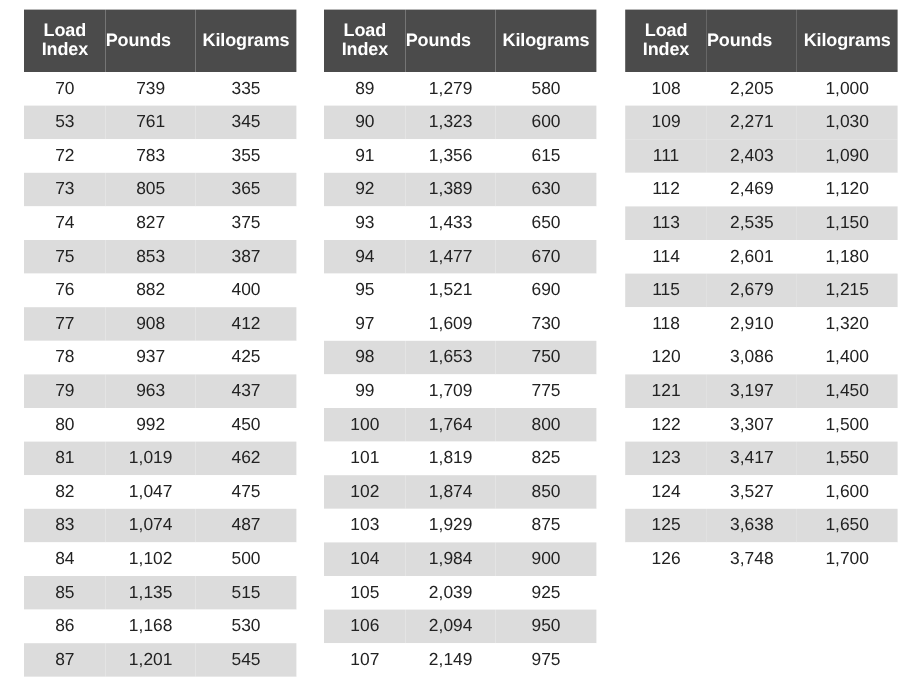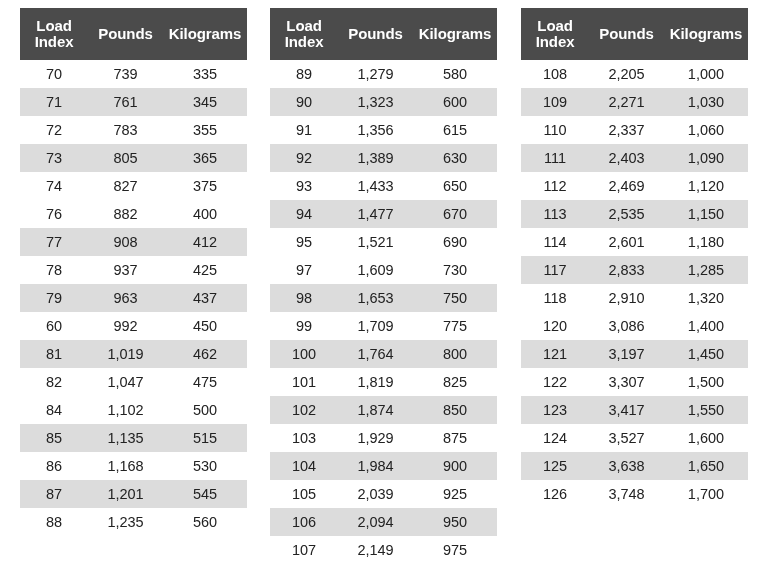--- a/index.html
+++ b/index.html
@@ -54,21 +54,21 @@
     padding: 10px 0 10px 0;
     vertical-align: middle;
     letter-spacing: -0.1px;
   }
   th.col-index {
     width: 30%;
     text-align: center;
   }
   th.col-pounds {
     width: 33%;
-    text-align: center;
+    text-align: left;
   }
   th.col-kilos {
     width: 37%;
     text-align: center;
     padding-right: 2px;
   }
 
   table.load-table tbody td {
     font-size: 14.5px;
     text-align: center;
@@ -101,39 +101,44 @@
             <th class="col-kilos">Kilograms</th>
           </tr>
         </thead>
         <tbody>
           <tr class="even">
             <td class="col-index">70</td>
             <td class="col-pounds">739</td>
             <td class="col-kilos">335</td>
           </tr>
           <tr class="odd">
-            <td class="col-index">71</td>
+            <td class="col-index">53</td>
             <td class="col-pounds">761</td>
             <td class="col-kilos">345</td>
           </tr>
           <tr class="even">
             <td class="col-index">72</td>
             <td class="col-pounds">783</td>
             <td class="col-kilos">355</td>
           </tr>
           <tr class="odd">
             <td class="col-index">73</td>
             <td class="col-pounds">805</td>
             <td class="col-kilos">365</td>
           </tr>
           <tr class="even">
             <td class="col-index">74</td>
             <td class="col-pounds">827</td>
             <td class="col-kilos">375</td>
           </tr>
+          <tr class="odd">
+            <td class="col-index">75</td>
+            <td class="col-pounds">853</td>
+            <td class="col-kilos">387</td>
+          </tr>
           <tr class="even">
             <td class="col-index">76</td>
             <td class="col-pounds">882</td>
             <td class="col-kilos">400</td>
           </tr>
           <tr class="odd">
             <td class="col-index">77</td>
             <td class="col-pounds">908</td>
             <td class="col-kilos">412</td>
           </tr>
@@ -141,33 +146,38 @@
             <td class="col-index">78</td>
             <td class="col-pounds">937</td>
             <td class="col-kilos">425</td>
           </tr>
           <tr class="odd">
             <td class="col-index">79</td>
             <td class="col-pounds">963</td>
             <td class="col-kilos">437</td>
           </tr>
           <tr class="even">
-            <td class="col-index">60</td>
+            <td class="col-index">80</td>
             <td class="col-pounds">992</td>
             <td class="col-kilos">450</td>
           </tr>
           <tr class="odd">
             <td class="col-index">81</td>
             <td class="col-pounds">1,019</td>
             <td class="col-kilos">462</td>
           </tr>
           <tr class="even">
             <td class="col-index">82</td>
             <td class="col-pounds">1,047</td>
             <td class="col-kilos">475</td>
+          </tr>
+          <tr class="odd">
+            <td class="col-index">83</td>
+            <td class="col-pounds">1,074</td>
+            <td class="col-kilos">487</td>
           </tr>
           <tr class="even">
             <td class="col-index">84</td>
             <td class="col-pounds">1,102</td>
             <td class="col-kilos">500</td>
           </tr>
           <tr class="odd">
             <td class="col-index">85</td>
             <td class="col-pounds">1,135</td>
             <td class="col-kilos">515</td>
@@ -306,25 +316,20 @@
           <tr class="even">
             <td class="col-index">108</td>
             <td class="col-pounds">2,205</td>
             <td class="col-kilos">1,000</td>
           </tr>
           <tr class="odd">
             <td class="col-index">109</td>
             <td class="col-pounds">2,271</td>
             <td class="col-kilos">1,030</td>
           </tr>
-          <tr class="even">
-            <td class="col-index">110</td>
-            <td class="col-pounds">2,337</td>
-            <td class="col-kilos">1,060</td>
-          </tr>
           <tr class="odd">
             <td class="col-index">111</td>
             <td class="col-pounds">2,403</td>
             <td class="col-kilos">1,090</td>
           </tr>
           <tr class="even">
             <td class="col-index">112</td>
             <td class="col-pounds">2,469</td>
             <td class="col-kilos">1,120</td>
           </tr>
@@ -332,23 +337,23 @@
             <td class="col-index">113</td>
             <td class="col-pounds">2,535</td>
             <td class="col-kilos">1,150</td>
           </tr>
           <tr class="even">
             <td class="col-index">114</td>
             <td class="col-pounds">2,601</td>
             <td class="col-kilos">1,180</td>
           </tr>
           <tr class="odd">
-            <td class="col-index">117</td>
-            <td class="col-pounds">2,833</td>
-            <td class="col-kilos">1,285</td>
+            <td class="col-index">115</td>
+            <td class="col-pounds">2,679</td>
+            <td class="col-kilos">1,215</td>
           </tr>
           <tr class="even">
             <td class="col-index">118</td>
             <td class="col-pounds">2,910</td>
             <td class="col-kilos">1,320</td>
           </tr>
           <tr class="even">
             <td class="col-index">120</td>
             <td class="col-pounds">3,086</td>
             <td class="col-kilos">1,400</td>

